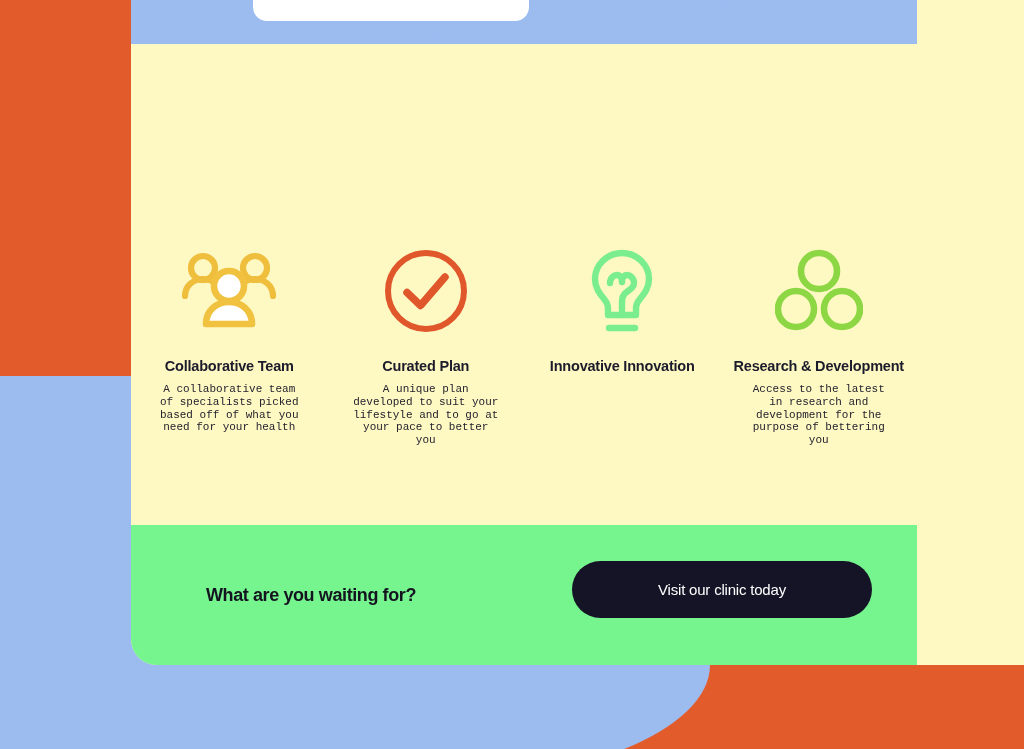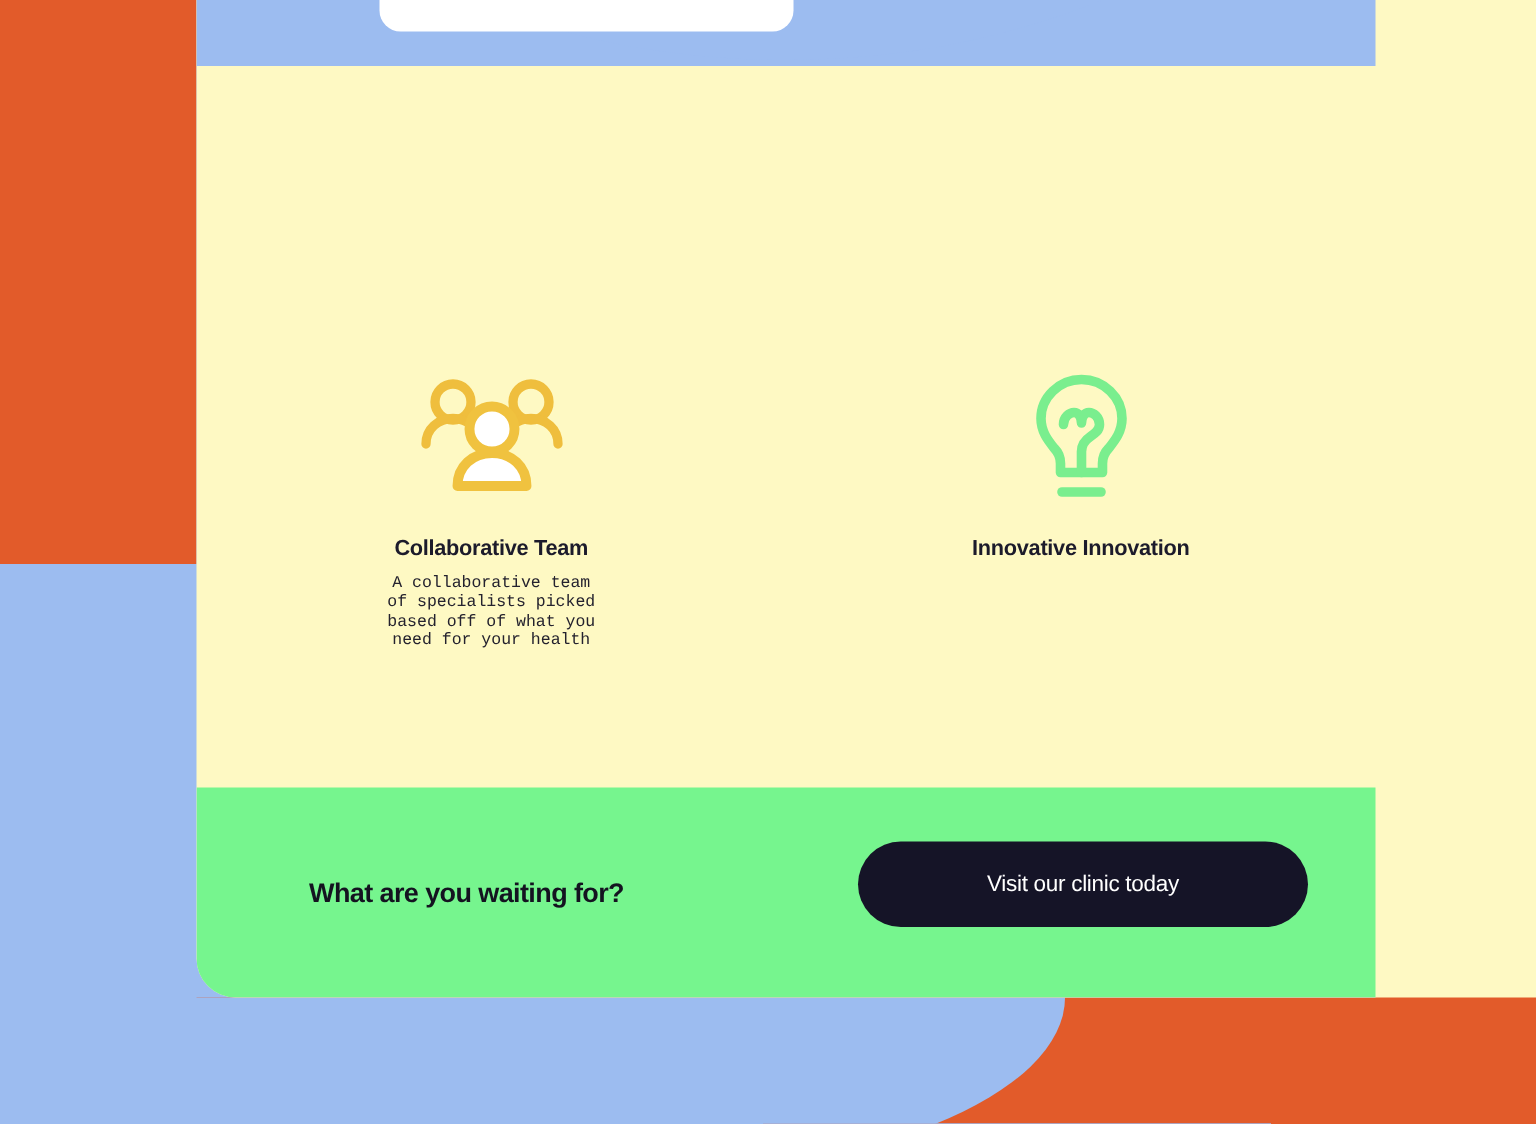--- a/index.html
+++ b/index.html
@@ -147,32 +147,53 @@
           <g stroke="#F0C23F" stroke-width="6.6" stroke-linecap="round" stroke-linejoin="round" fill="#FFFFFF">
             <circle cx="48" cy="36" r="15"></circle>
             <path d="M25 74c0-13 10-22 23-22s23 9 23 22z"></path>
           </g>
         </svg>
       </div>
       <div class="feature-title">Collaborative Team</div>
       <div class="feature-desc">A collaborative team of specialists picked based off of what you need for your health</div>
     </div>
 
+    <div class="feature">
+      <div class="feature-icon">
+        <svg width="86" height="86" viewBox="0 0 86 86" fill="none">
+          <circle cx="43" cy="43" r="38" stroke="#E0572B" stroke-width="6"></circle>
+          <path d="M24 44.5 L37.5 57.5 L62 29" stroke="#E0572B" stroke-width="7.5" stroke-linecap="round" stroke-linejoin="round"></path>
+        </svg>
+      </div>
+      <div class="feature-title">Curated Plan</div>
+      <div class="feature-desc">A unique plan developed to suit your lifestyle and to go at your pace to better you</div>
+    </div>
 
     <div class="feature">
       <div class="feature-icon">
         <svg width="80" height="88" viewBox="0 0 80 88" fill="none" stroke="#7AEE8E" stroke-width="6.4" stroke-linecap="round" stroke-linejoin="round">
           <path d="M40 6C25 6 13 18 13 32c0 9 5 15 9 20 3 3 4 6 4 10v6h28v-6c0-4 1-7 4-10 4-5 9-11 9-20C67 18 55 6 40 6z"></path>
           <path d="M28 36c0-5 4-8 7-8 3 0 5 3 5 7 0-4 2-7 5-7 3 0 7 3 7 8 0 4-3 6-6 8-3 2-6 5-6 10v14"></path>
           <path d="M27 81h26"></path>
         </svg>
       </div>
       <div class="feature-title">Innovative Innovation</div>
     </div>
 
+    <div class="feature">
+      <div class="feature-icon">
+        <svg width="88" height="84" viewBox="0 0 88 84" fill="none" stroke="#8DD644" stroke-width="6.6">
+          <circle cx="44" cy="22" r="18"></circle>
+          <circle cx="21" cy="60" r="18"></circle>
+          <circle cx="67" cy="60" r="18"></circle>
+        </svg>
+      </div>
+      <div class="feature-title">Research &amp; Development</div>
+      <div class="feature-desc">Access to the latest in research and development for the purpose of bettering you</div>
+    </div>
 
   </div>
 
   <div class="cta">
     <div class="cta-heading">What are you waiting for?</div>
     <button class="cta-button">Visit our clinic today</button>
   </div>
 
 </div>
 

